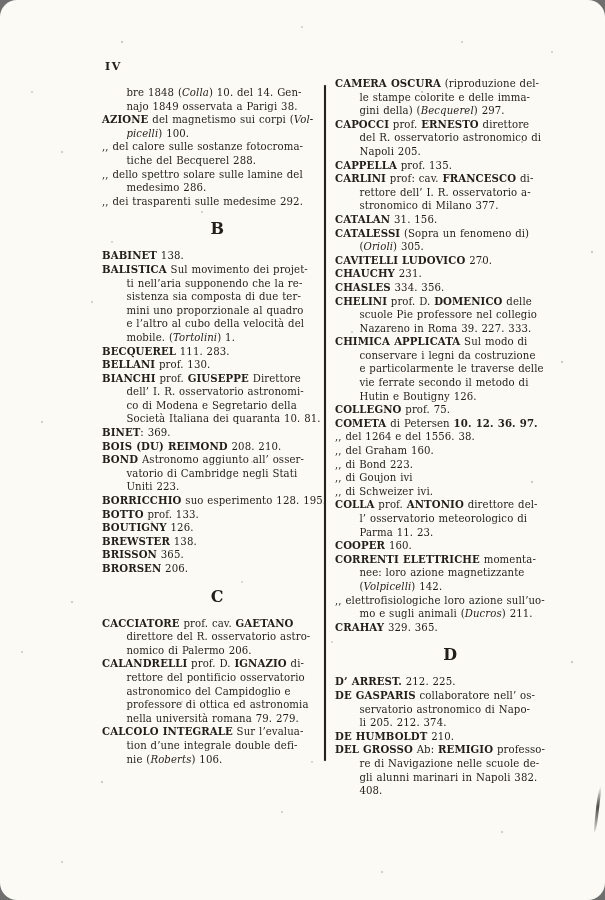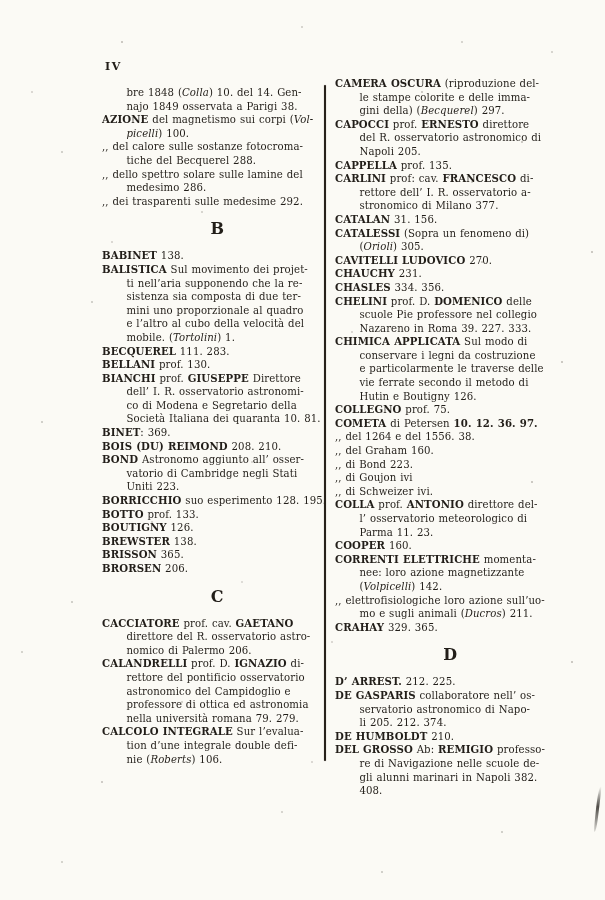--- a/index.html
+++ b/index.html
@@ -1,20 +1,21 @@
 <!DOCTYPE html>
 <html><head>
 <meta charset="utf-8">
 <style>
   html,body{margin:0;padding:0;background:#6f6f6f;}
   .page{
     position:relative;width:605px;height:900px;margin:0 auto;
     background:#fbfaf5;overflow:hidden;
     font-family:"DejaVu Serif","Liberation Serif",serif;
     color:#221e19;
+    border-radius:17px;
   }
   .pagenum{
     position:absolute;left:105px;top:60px;
     font-size:11px;font-weight:700;letter-spacing:1.5px;
   }
   .col{
     position:absolute;width:246px;
     transform:scaleX(0.94);transform-origin:top left;
   }
   .col-left{left:102px;top:86px;}

